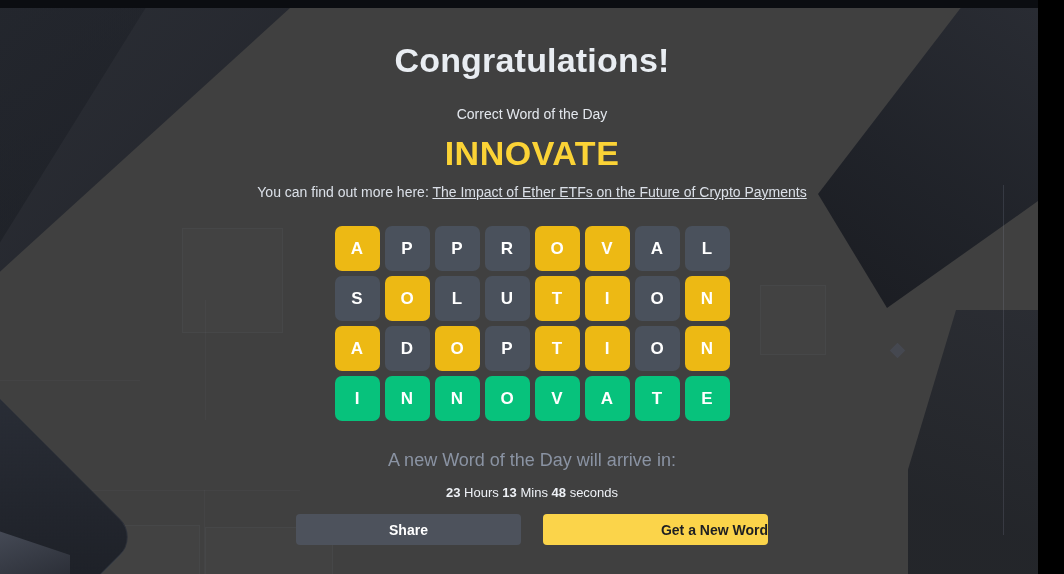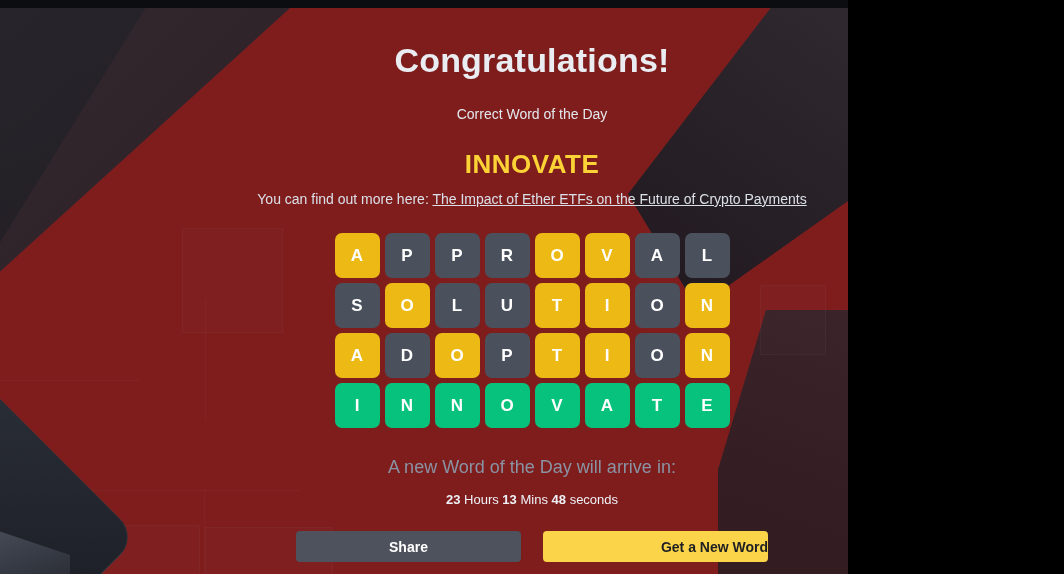--- a/index.html
+++ b/index.html
@@ -4,22 +4,22 @@
 <style>
   * { box-sizing: border-box; margin: 0; padding: 0; }
   html, body {
     width: 1064px; height: 574px;
     background: #000;
     font-family: "Liberation Sans", sans-serif;
     overflow: hidden;
   }
   #app {
     position: relative;
-    width: 848px; height: 574px;
-    background: #7f1d1d;
+    width: 1038px; height: 574px;
+    background: #404040;
     overflow: hidden;
   }
 
   
   .bg { position: absolute; inset: 0; overflow: hidden; pointer-events: none; }
 
   .top-strip {
     position: absolute; top: 0; left: 0;
     width: 1064px; height: 8px;
     background: #0b0d11;
@@ -122,22 +122,22 @@
     color: #e9edf2;
     letter-spacing: .2px;
   }
   .subtitle {
     margin-top: 26px;
     font-size: 14px;
     color: #e4e8ee;
     text-align: center;
   }
   .word {
-    margin-top: 27px;
-    font-size: 26px;
+    margin-top: 12px;
+    font-size: 34px;
     font-weight: bold;
     color: #fbd336;
     letter-spacing: .5px;
   }
   .more-line {
     margin-top: 11px;
     font-size: 14px;
     color: #dbe0e8;
   }
   .more-link {
@@ -169,21 +169,21 @@
   .cd-value {
     margin-top: 14px;
     font-size: 13px;
     color: #eef1f6;
   }
   .cd-value b { font-weight: bold; }
   .cd-value span { font-weight: normal; }
 
   
   .buttons {
-    margin-top: 24px;
+    margin-top: 14px;
     display: flex;
     gap: 22px;
   }
   .btn {
     height: 31px;
     border: none;
     border-radius: 4px;
     font-size: 14px;
     cursor: pointer;
     font-family: "Liberation Sans", sans-serif;

